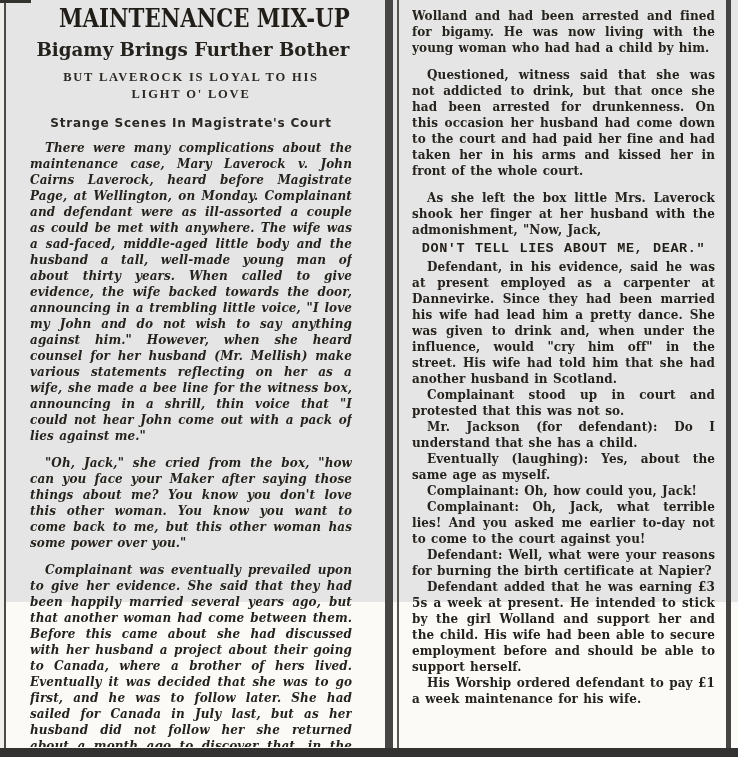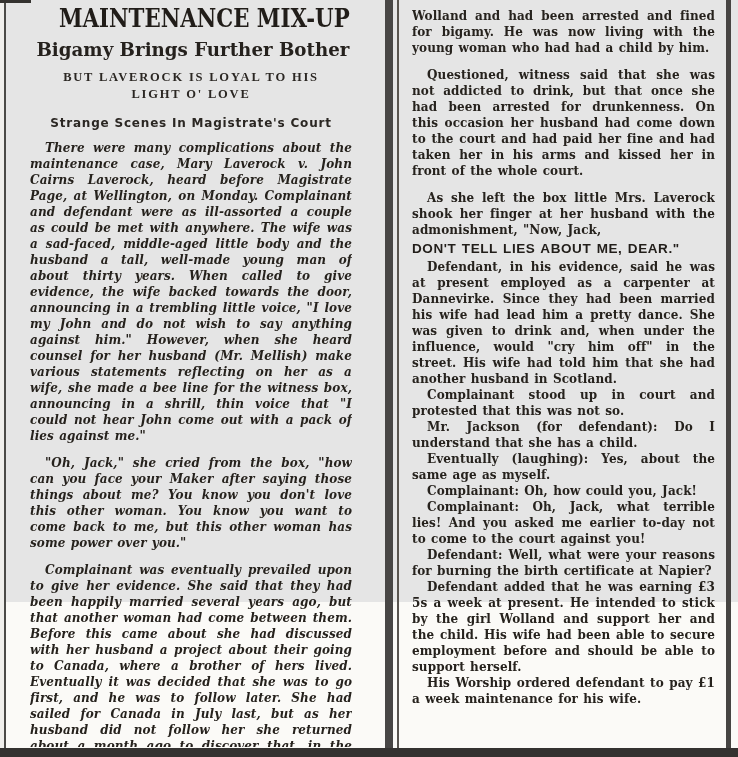--- a/index.html
+++ b/index.html
@@ -111,24 +111,25 @@
     text-indent: 15px;
     letter-spacing: 0.1px;
     word-spacing: 1px;
     color: #26221d;
     margin: 0;
   }
   .gap-after { margin-bottom: 11px; }
   .small-gap-after { margin-bottom: 3px; }
   .no-indent { text-indent: 0; }
   .caps-centered {
-    font-family: Liberation Sans, sans-serif;
+    font-family: Liberation Mono, monospace;
     font-weight: 700;
     font-size: 13.5px;
     line-height: 15px;
+    text-align: center;
     text-indent: 0;
     letter-spacing: 0.6px;
     color: #221e1a;
     margin: 3px 0 3px 0;
   }
 </style>
 </head>
 <body>
 
 <div class="page">

